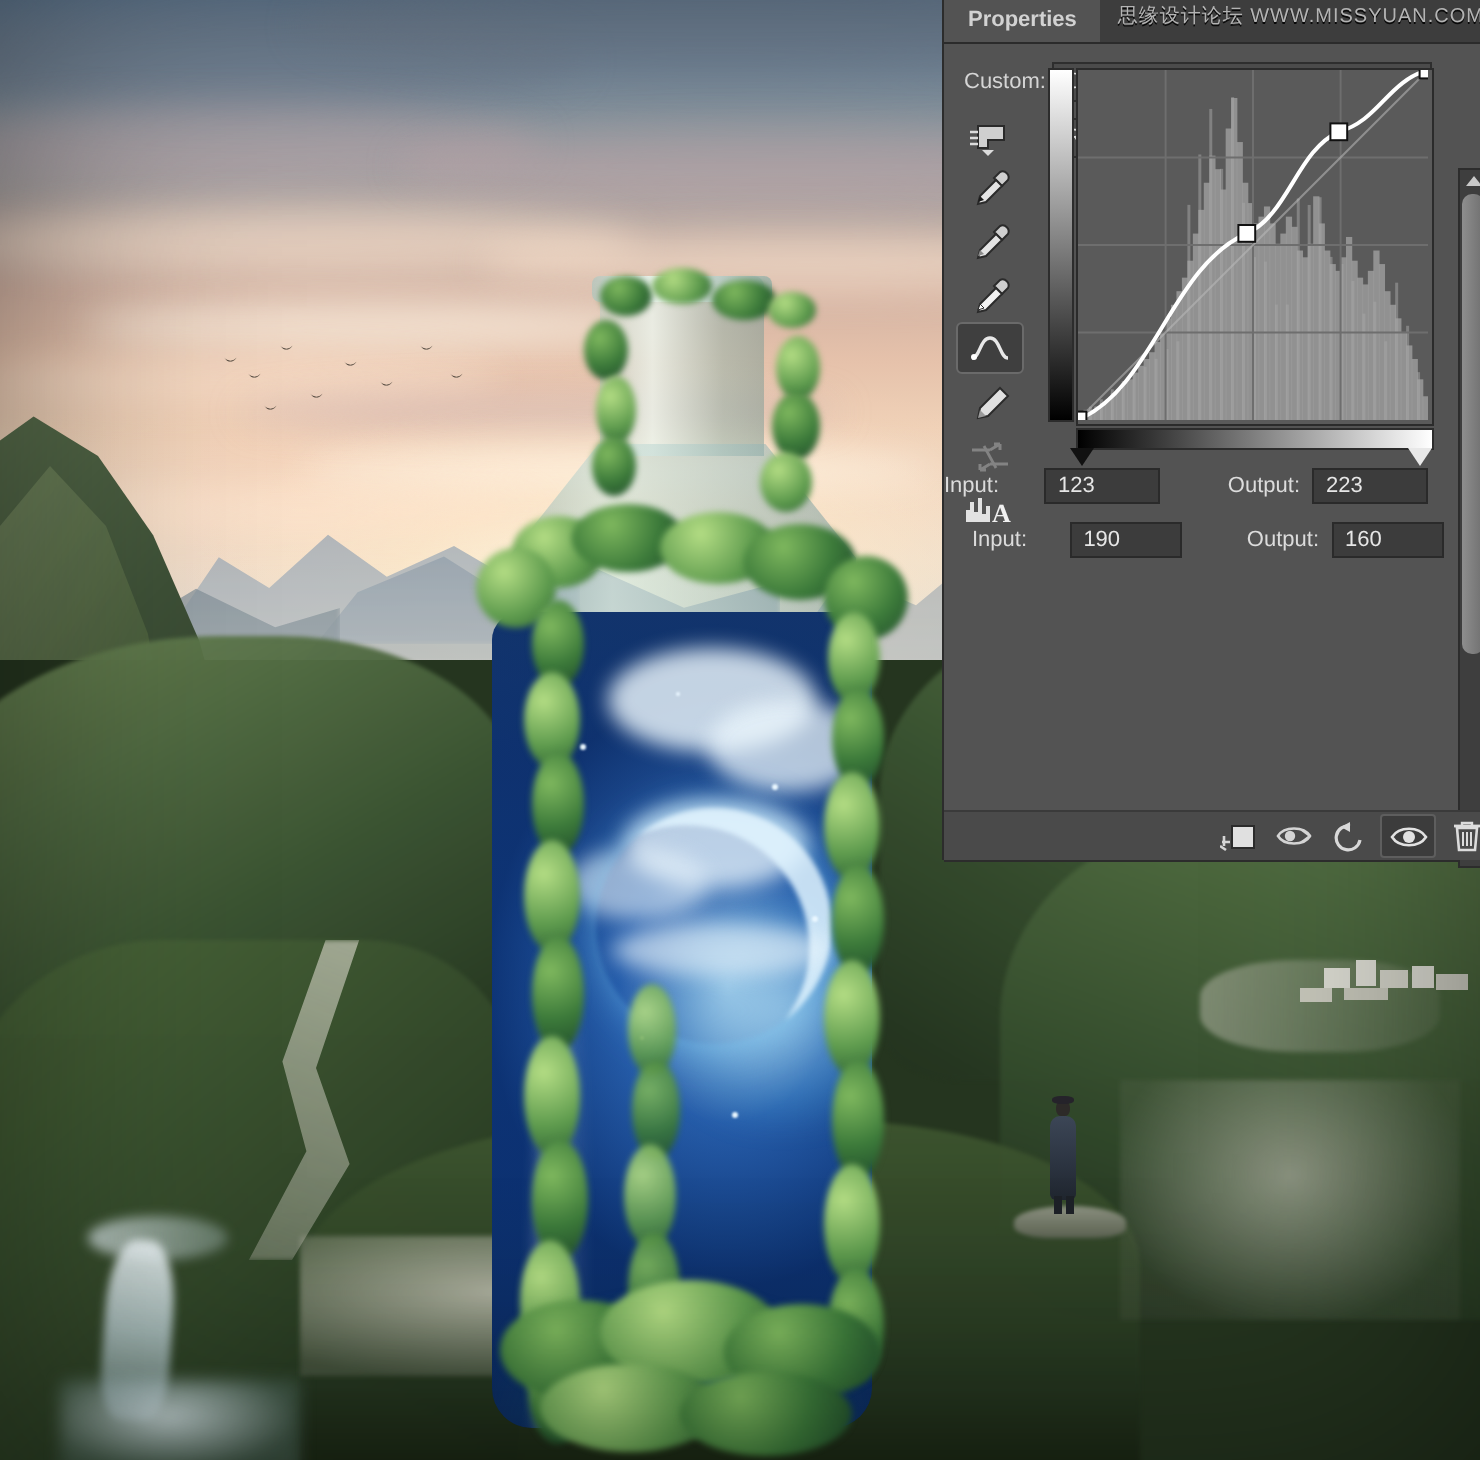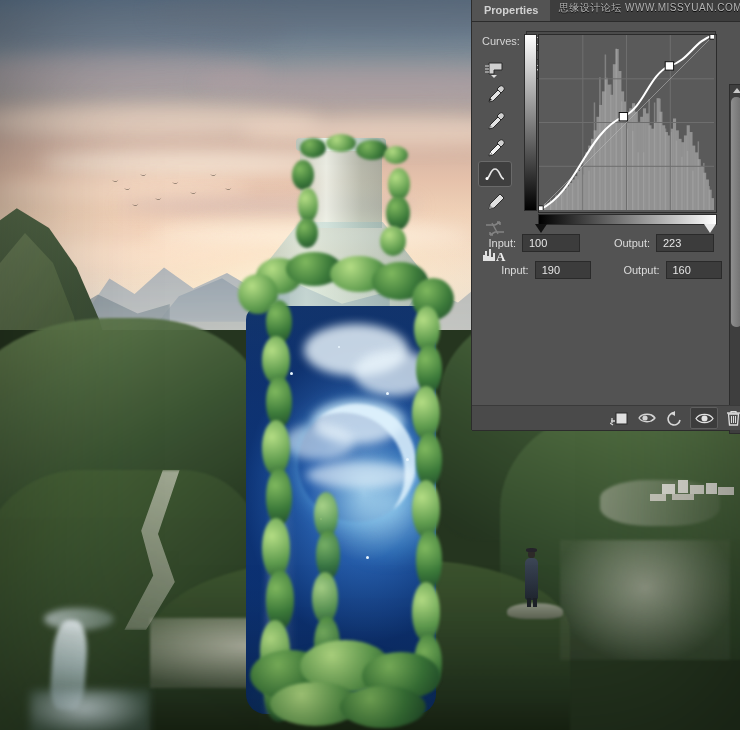--- a/index.html
+++ b/index.html
@@ -160,21 +160,21 @@
   .hgrad{position:absolute;left:14px;top:180px;width:177px;height:9px;border:1px solid #2c2c2c;
     background:linear-gradient(to right,#000,#fff);}
   .handleB{position:absolute;left:11px;top:190px;width:0;height:0;
     border-left:6px solid transparent;border-right:6px solid transparent;border-top:9px solid #111;}
   .handleW{position:absolute;left:180px;top:190px;width:0;height:0;
     border-left:6px solid transparent;border-right:6px solid transparent;border-top:9px solid #e8e8e8;}
 
   
   .vals{position:absolute;left:0;top:212px;width:250px;}
   .vrow{display:flex;align-items:center;font-size:11px;color:#dcdcdc;margin-bottom:9px;}
-  .vrow .vl{width:44px;text-align:right;margin-right:6px;}
+  .vrow .vl{width:44px;margin-right:6px;}
   .vbox{width:50px;height:16px;background:#3c3c3c;border:1px solid #2a2a2a;
     color:#e6e6e6;font-size:11px;line-height:16px;padding-left:6px;}
   .vrow .vl2{width:56px;text-align:right;margin:0 6px 0 14px;}
 
   
   .bottombar{position:absolute;left:0;bottom:0;width:274px;height:24px;
     background:#4a4a4a;border-top:1px solid #3a3a3a;display:flex;align-items:center;
     justify-content:flex-end;padding-right:8px;}
   .bbtn{width:26px;height:20px;display:flex;align-items:center;justify-content:center;margin-left:2px;}
   .bbtn.on{background:#3c3c3c;border:1px solid #5e5e5e;border-radius:2px;}
@@ -341,21 +341,21 @@
       <div class="wm">
         <span class="cn">思缘设计论坛</span>
         <span>WWW.MISSYUAN.COM</span>
       </div>
     </div>
 
 
     <div class="body">
 
       <div class="row">
-        <div class="lbl">Curves:</div>
+        <div class="lbl">Custom:</div>
         <div class="sel presetSel">
           <span>Custom</span>
           <span class="arr">
               <i class="up"></i>
               <i class="dn"></i>
             </span>
         </div>
       </div>
 
       <div class="row">
@@ -540,21 +540,21 @@
             </svg>
         </div>
         <div class="hgrad"></div>
         <div class="handleB"></div>
         <div class="handleW"></div>
       </div>
 
       <div class="vals">
         <div class="vrow">
           <div class="vl">Input:</div>
-          <div class="vbox">100</div>
+          <div class="vbox">123</div>
           <div class="vl2">Output:</div>
           <div class="vbox">223</div>
         </div>
         <div class="vrow" style="padding-left:14px;">
           <div class="vl">Input:</div>
           <div class="vbox">190</div>
           <div class="vl2">Output:</div>
           <div class="vbox">160</div>
         </div>
       </div>

